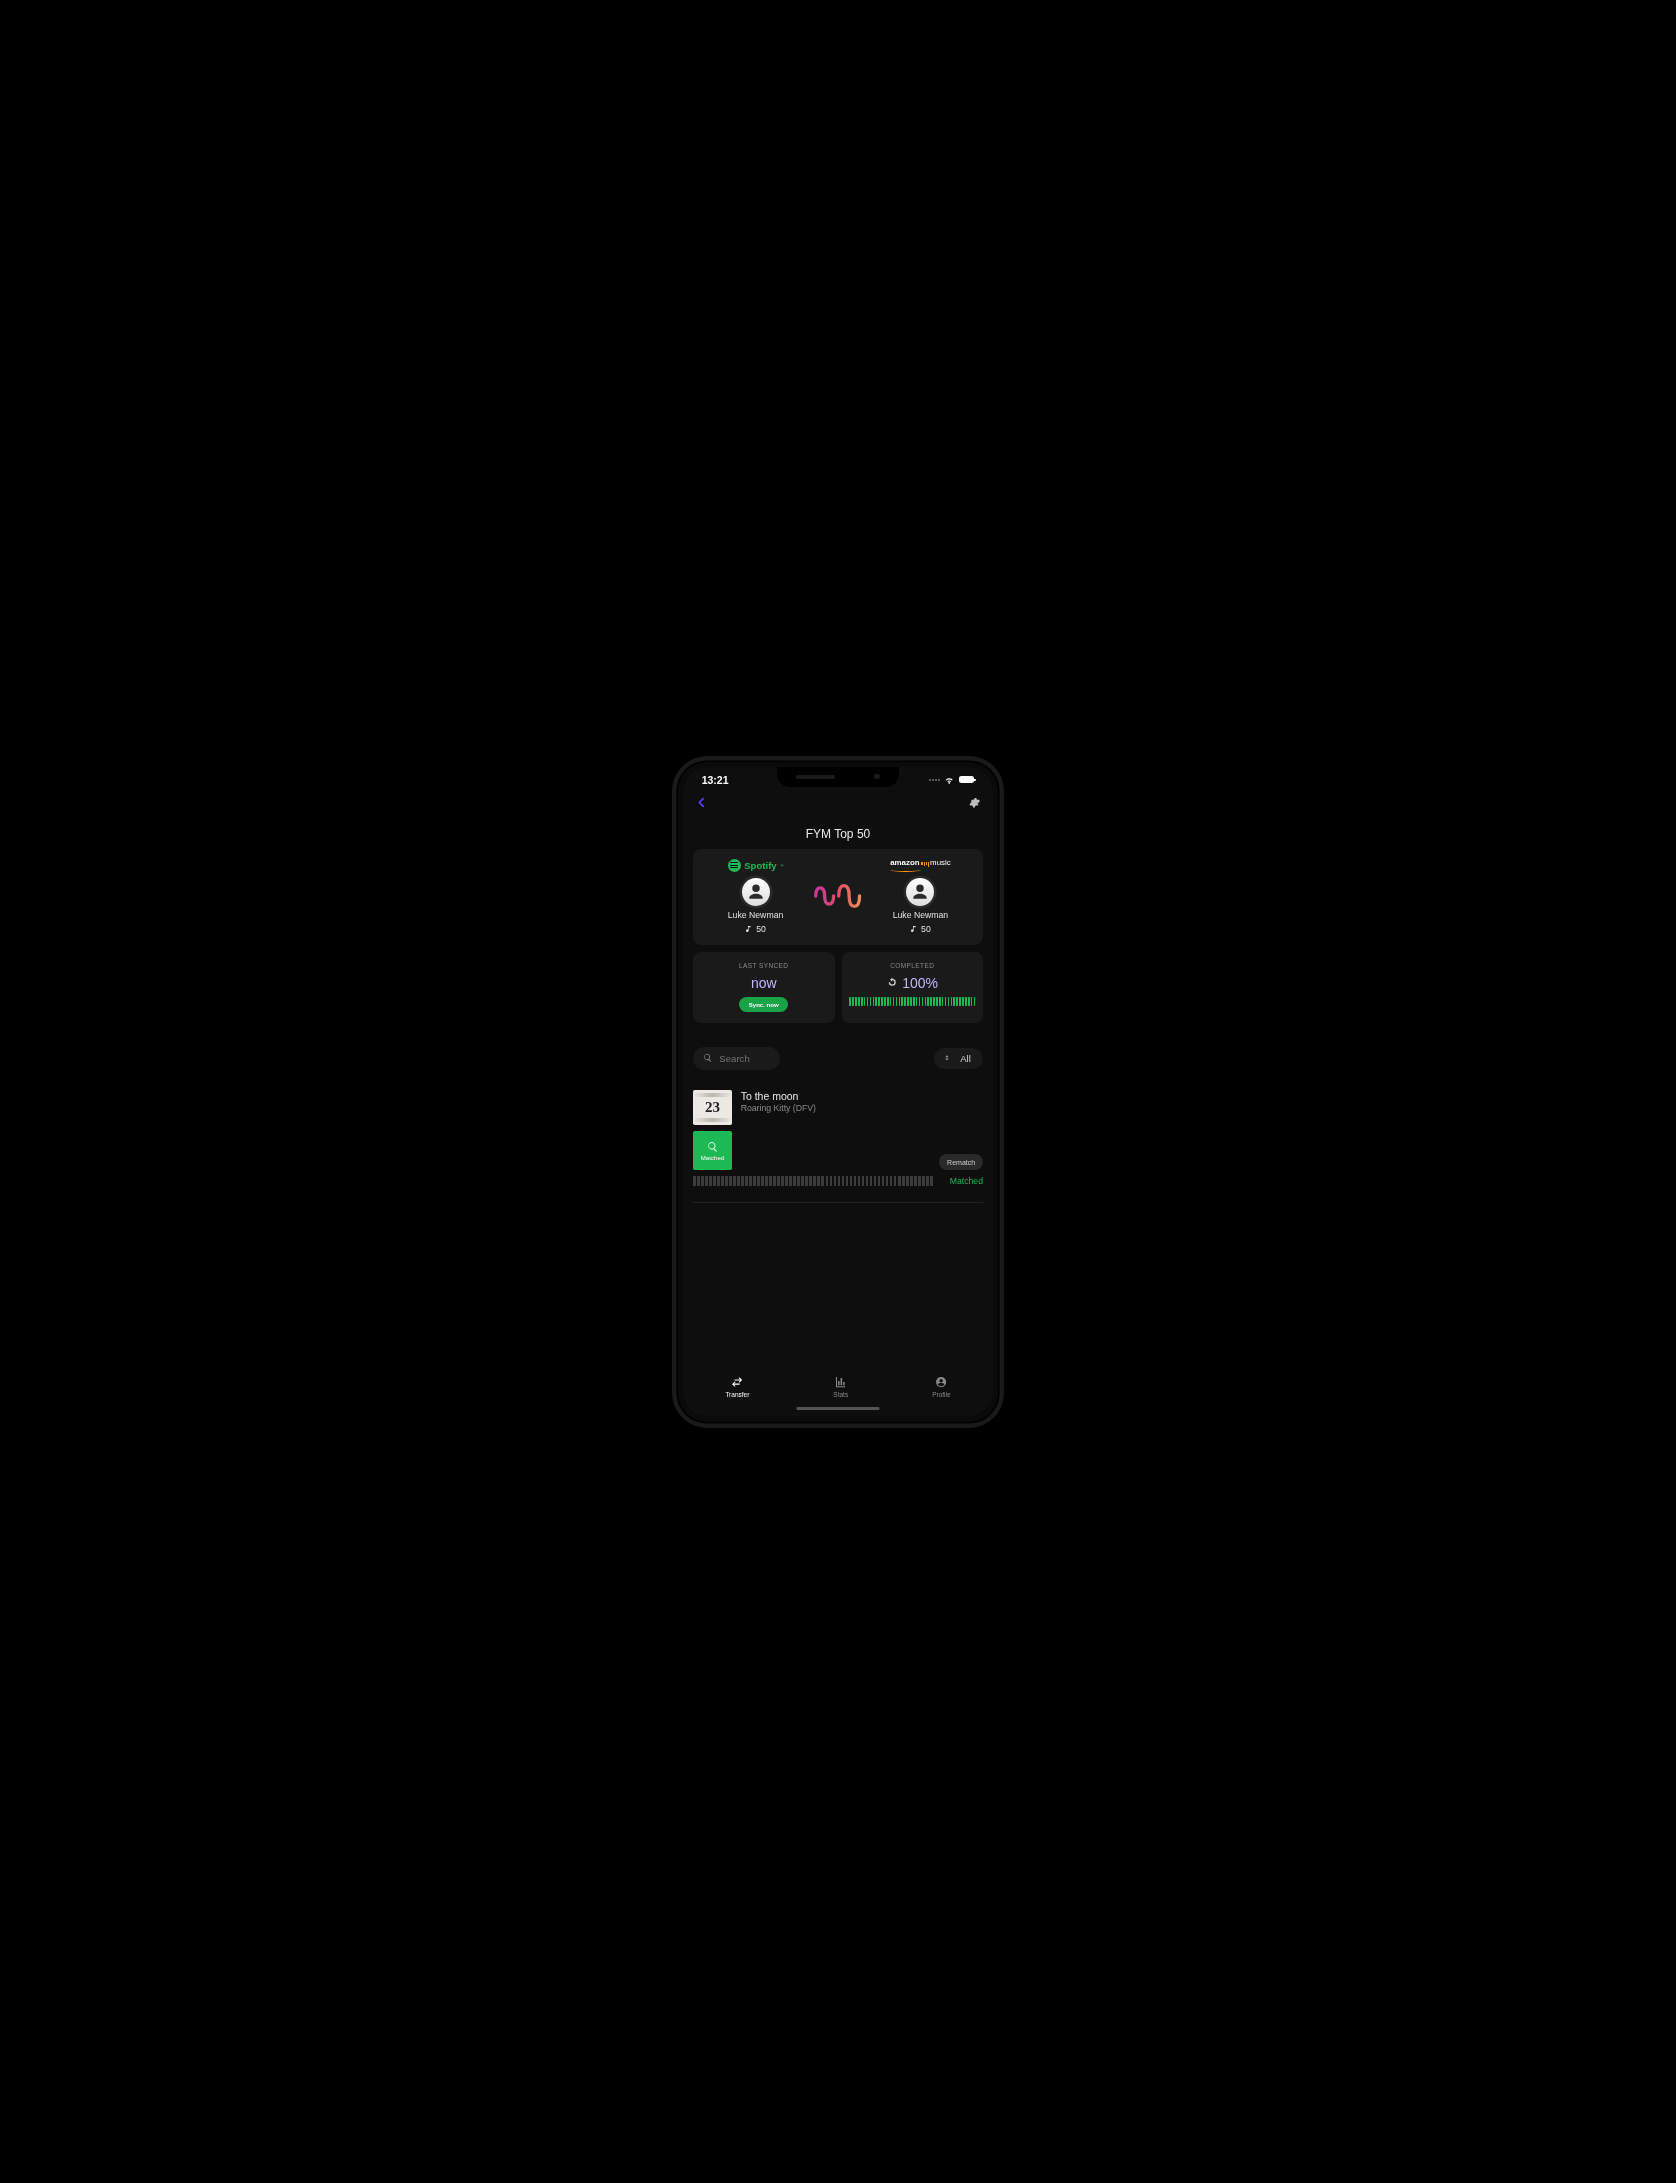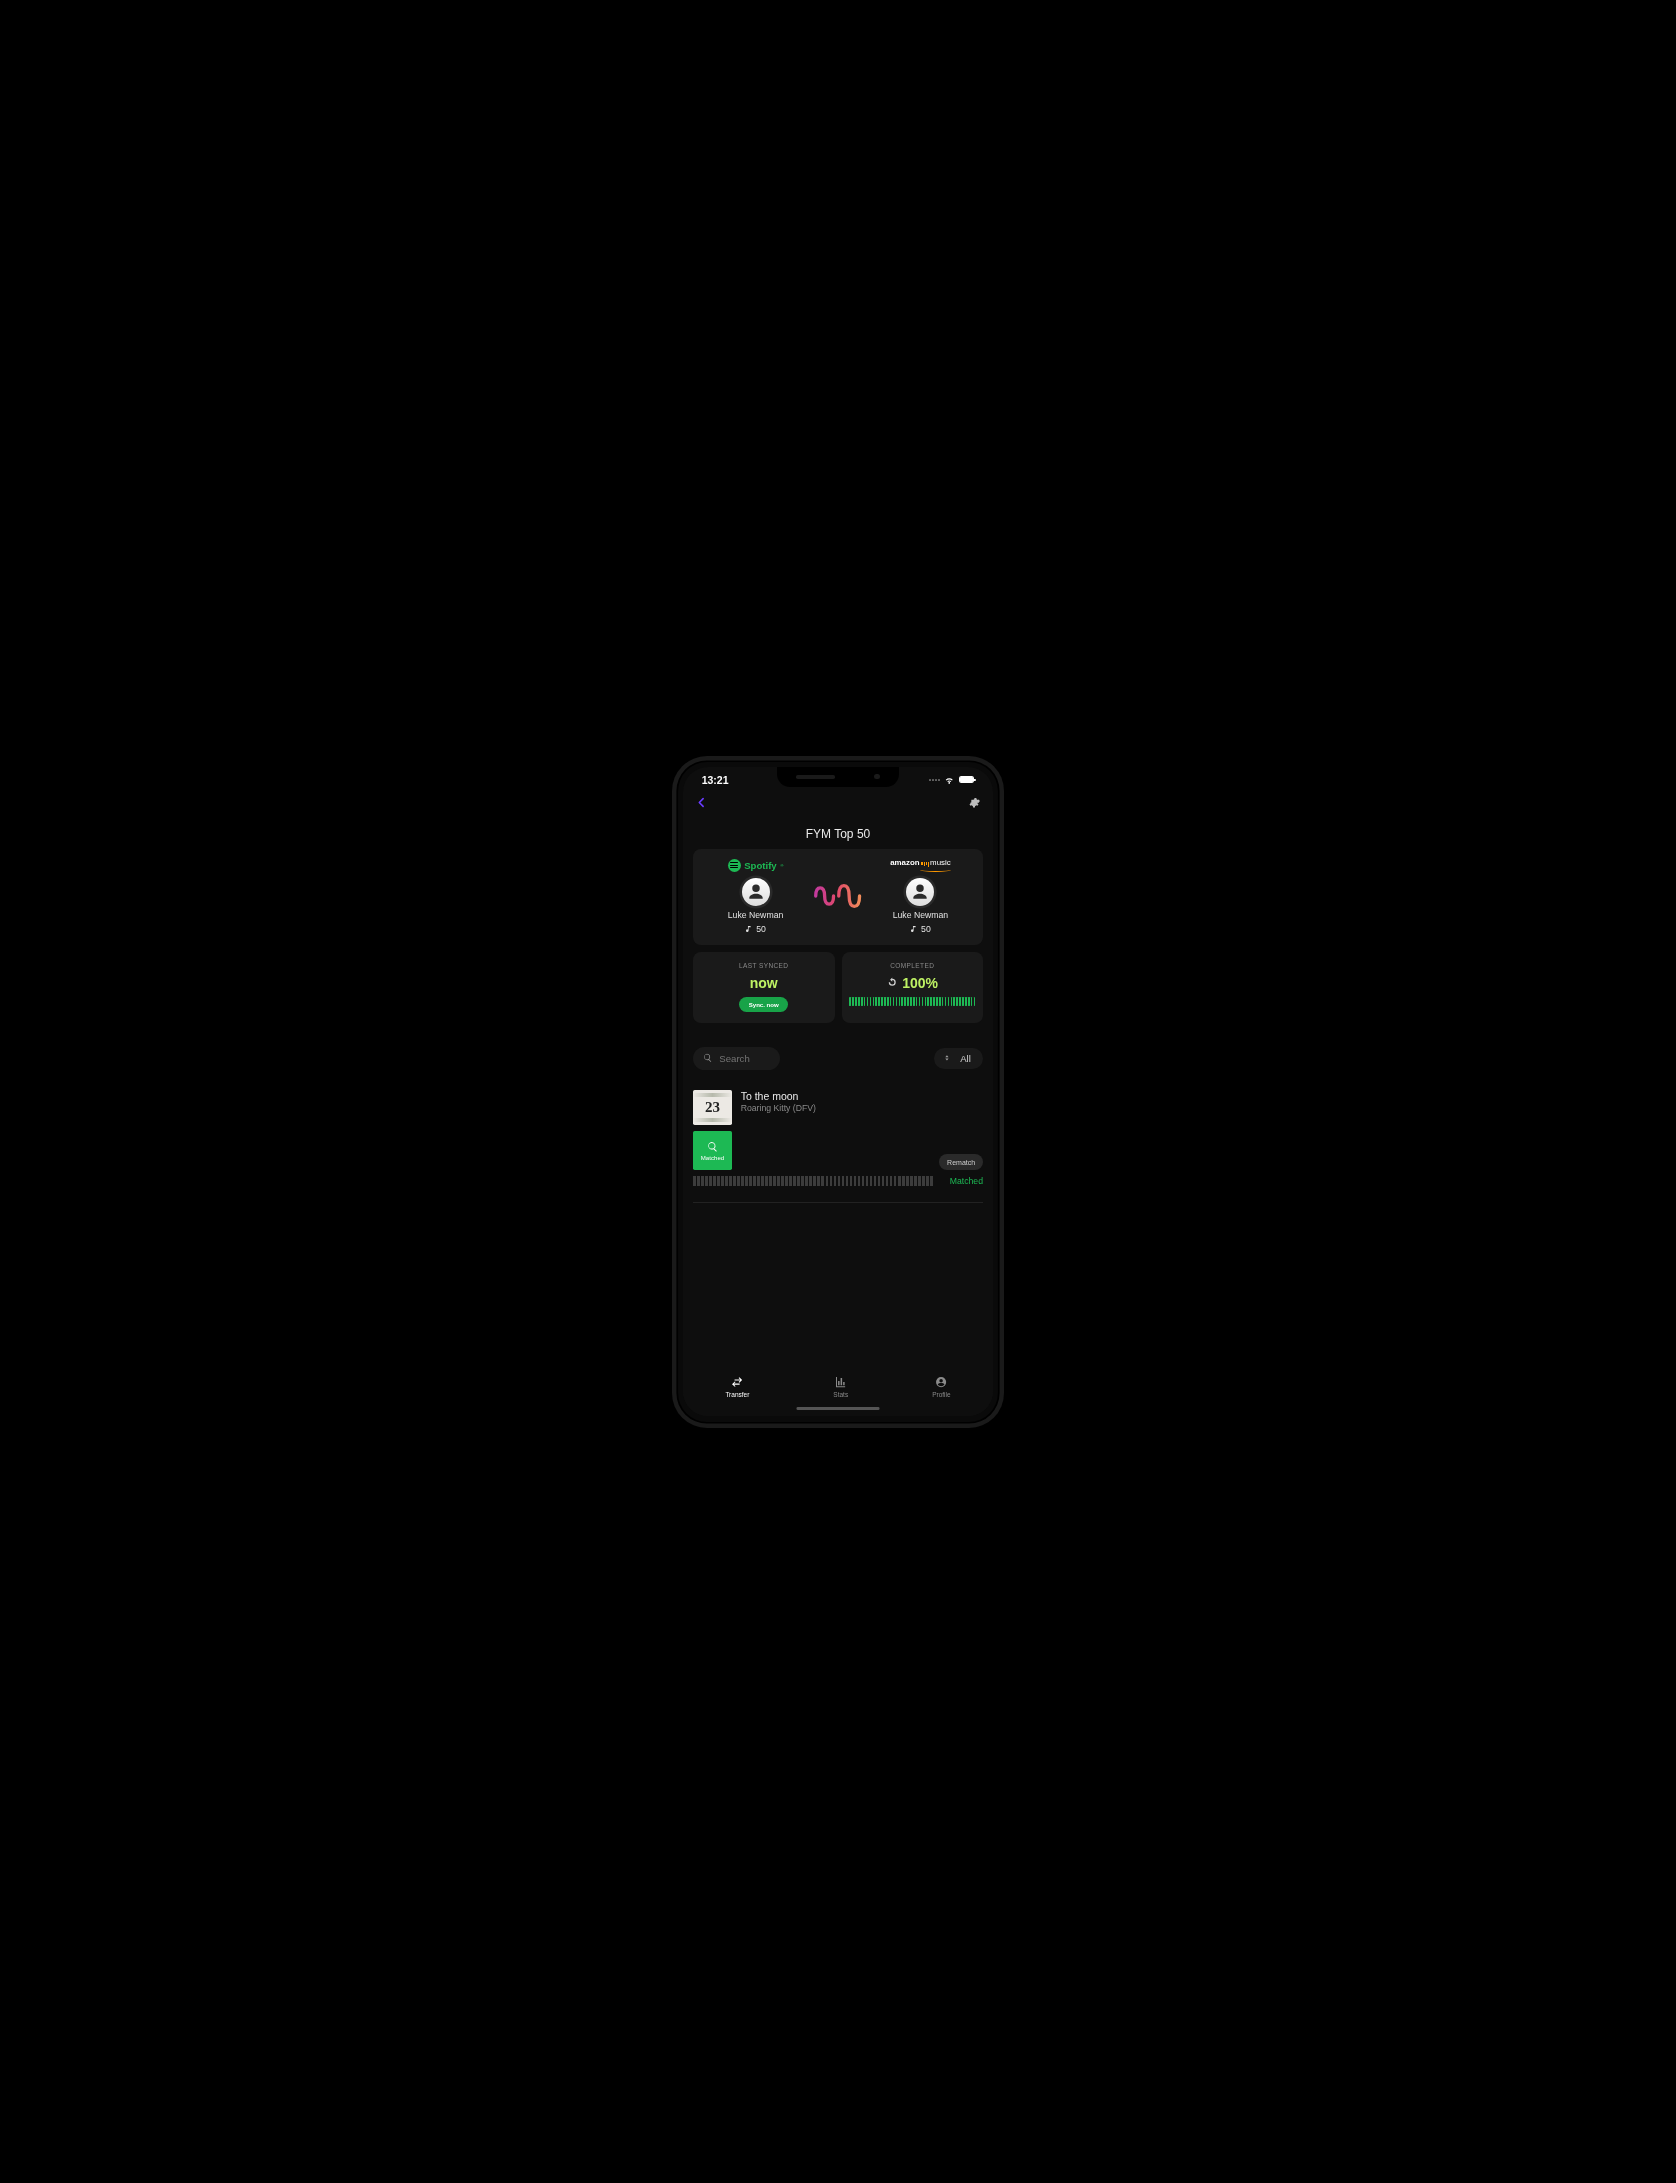--- a/index.html
+++ b/index.html
@@ -61,21 +61,21 @@
   .avatar{width:28px;height:28px;border-radius:50%;background:linear-gradient(180deg,#fff,#ddd);box-shadow:0 0 0 2.6px #2a2a2a;display:flex;align-items:center;justify-content:center;}
   .avatar svg{width:20px;height:20px;fill:#2b2b2b;}
   .svc-name{font-size:8.7px;color:#e3e3e3;}
   .svc-count{display:flex;align-items:center;gap:3px;font-size:8.7px;color:#e3e3e3;}
   .svc-count svg{width:7.9px;height:7.9px;fill:#e3e3e3;}
   .transfer-logo{width:52px;height:31px;display:flex;align-items:center;justify-content:center;}
   
   .stats-row{display:flex;gap:7px;margin-top:7px;}
   .stat{flex:1;background:var(--panel);border-radius:var(--card-radius);padding:9.6px 7.9px 10.5px;display:flex;flex-direction:column;align-items:center;gap:6.1px;}
   .stat-label{color:var(--muted);letter-spacing:0.4px;font-size:6.5px;}
-  .stat-value{color:#bef264;font-size:14px;font-weight:700;display:flex;align-items:center;gap:5.2px;}
+  .stat-value{color:#c4b5fd;font-size:14px;font-weight:400;display:flex;align-items:center;gap:5.2px;}
   .btn-sync{background:var(--green2);color:#fff;font-size:6.1px;font-weight:600;border-radius:436px;padding:4.4px 9.6px;border:none;}
   .progress{display:flex;gap:1.3px;width:100%;height:9.6px;align-items:flex-end;overflow:hidden;}
   .progress span{flex:1;background:#1db954;height:100%;border-radius:0.4px;}
   
   .search-row{display:flex;align-items:center;gap:6.1px;margin:23.6px 0 12.2px;}
   .search{flex:0 0 auto;background:#1a1a1a;border-radius:436px;padding:5.2px 9.6px;display:flex;align-items:center;gap:5.2px;min-width:87px;}
   .search svg{width:9.6px;height:9.6px;fill:#8a8a8a;}
   .search input{background:transparent;border:none;outline:none;color:#cfcfcf;font-size:9.6px;width:48px;}
   .spacer{flex:1;}
   .filter{background:#1a1a1a;border-radius:436px;padding:5.2px 12.2px 5.2px 8.7px;display:flex;align-items:center;gap:9.6px;color:#cfcfcf;font-size:9.6px;}
@@ -106,21 +106,21 @@
   .tabbar{position:absolute;bottom:0;left:0;right:0;height:48px;background:linear-gradient(180deg,rgba(14,14,14,0) 0%,#0e0e0e 30%);display:flex;justify-content:space-around;align-items:center;padding-bottom:9.6px;z-index:15;}
   .tab{display:flex;flex-direction:column;align-items:center;gap:2.6px;color:#8a8a8a;font-size:6.5px;}
   .tab.active{color:#fff;}
   .tab svg{width:12.2px;height:12.2px;fill:currentColor;}
   
   .spotify{display:flex;align-items:center;gap:3.5px;color:#1db954;font-weight:700;font-size:9.6px;}
   .spotify .dot{width:13px;height:13px;background:#1db954;border-radius:50%;display:flex;align-items:center;justify-content:center;}
   .spotify .dot span{display:block;width:7.9px;height:1.1px;background:#000;border-radius:0.9px;margin:0.7px 0;}
   .spotify .dot{flex-direction:column;}
   
-  .amazon{color:#fff;font-size:7.9px;font-weight:700;display:flex;flex-direction:column;align-items:flex-end;line-height:1;}
+  .amazon{color:#fff;font-size:7.9px;font-weight:700;display:flex;flex-direction:column;align-items:flex-start;line-height:1;}
   .amazon .top{display:flex;align-items:flex-end;gap:0.9px;}
   .amazon .bars{display:flex;gap:0.9px;margin-left:0.9px;}
   .amazon .bars i{display:block;width:1.3px;background:#ff9900;}
   .amazon .bars i:nth-child(1){height:2.6px;} .amazon .bars i:nth-child(2){height:4.4px;}
   .amazon .bars i:nth-child(3){height:3.5px;} .amazon .bars i:nth-child(4){height:5.2px;}
   .amazon .smile{width:31px;height:4.4px;border-bottom:1.3px solid #ff9900;border-radius:0 0 50% 50%;}
 </style>
 </head>
 <body>
 

